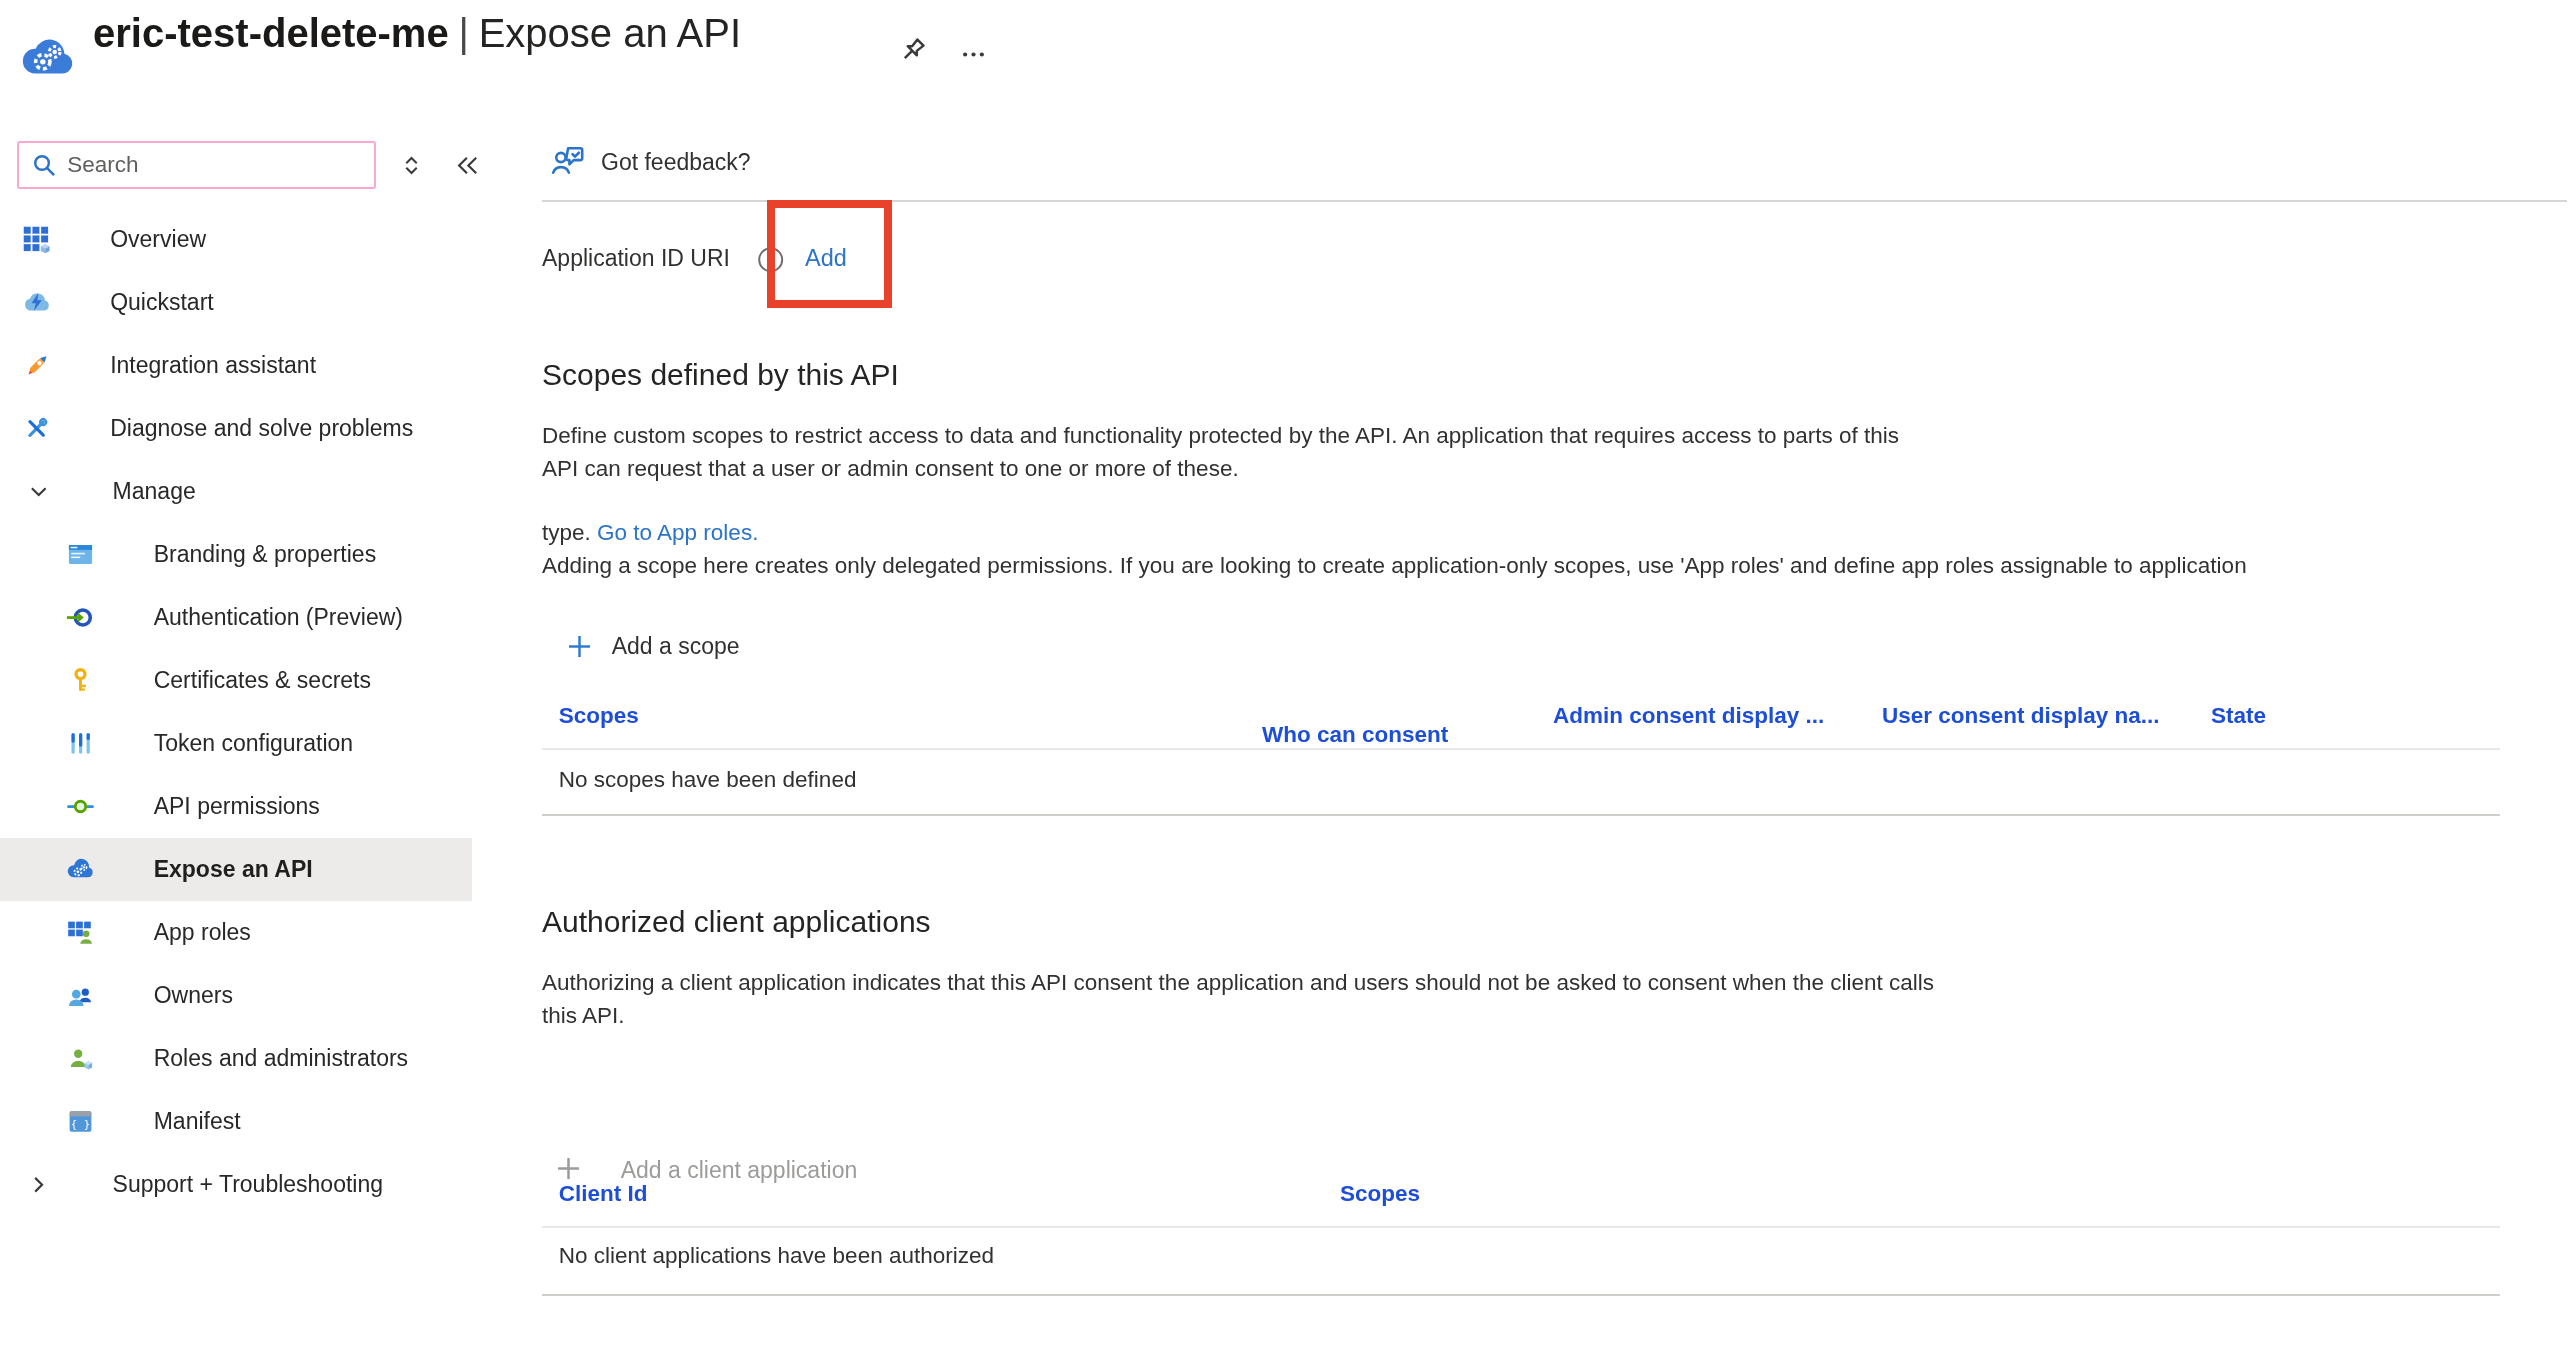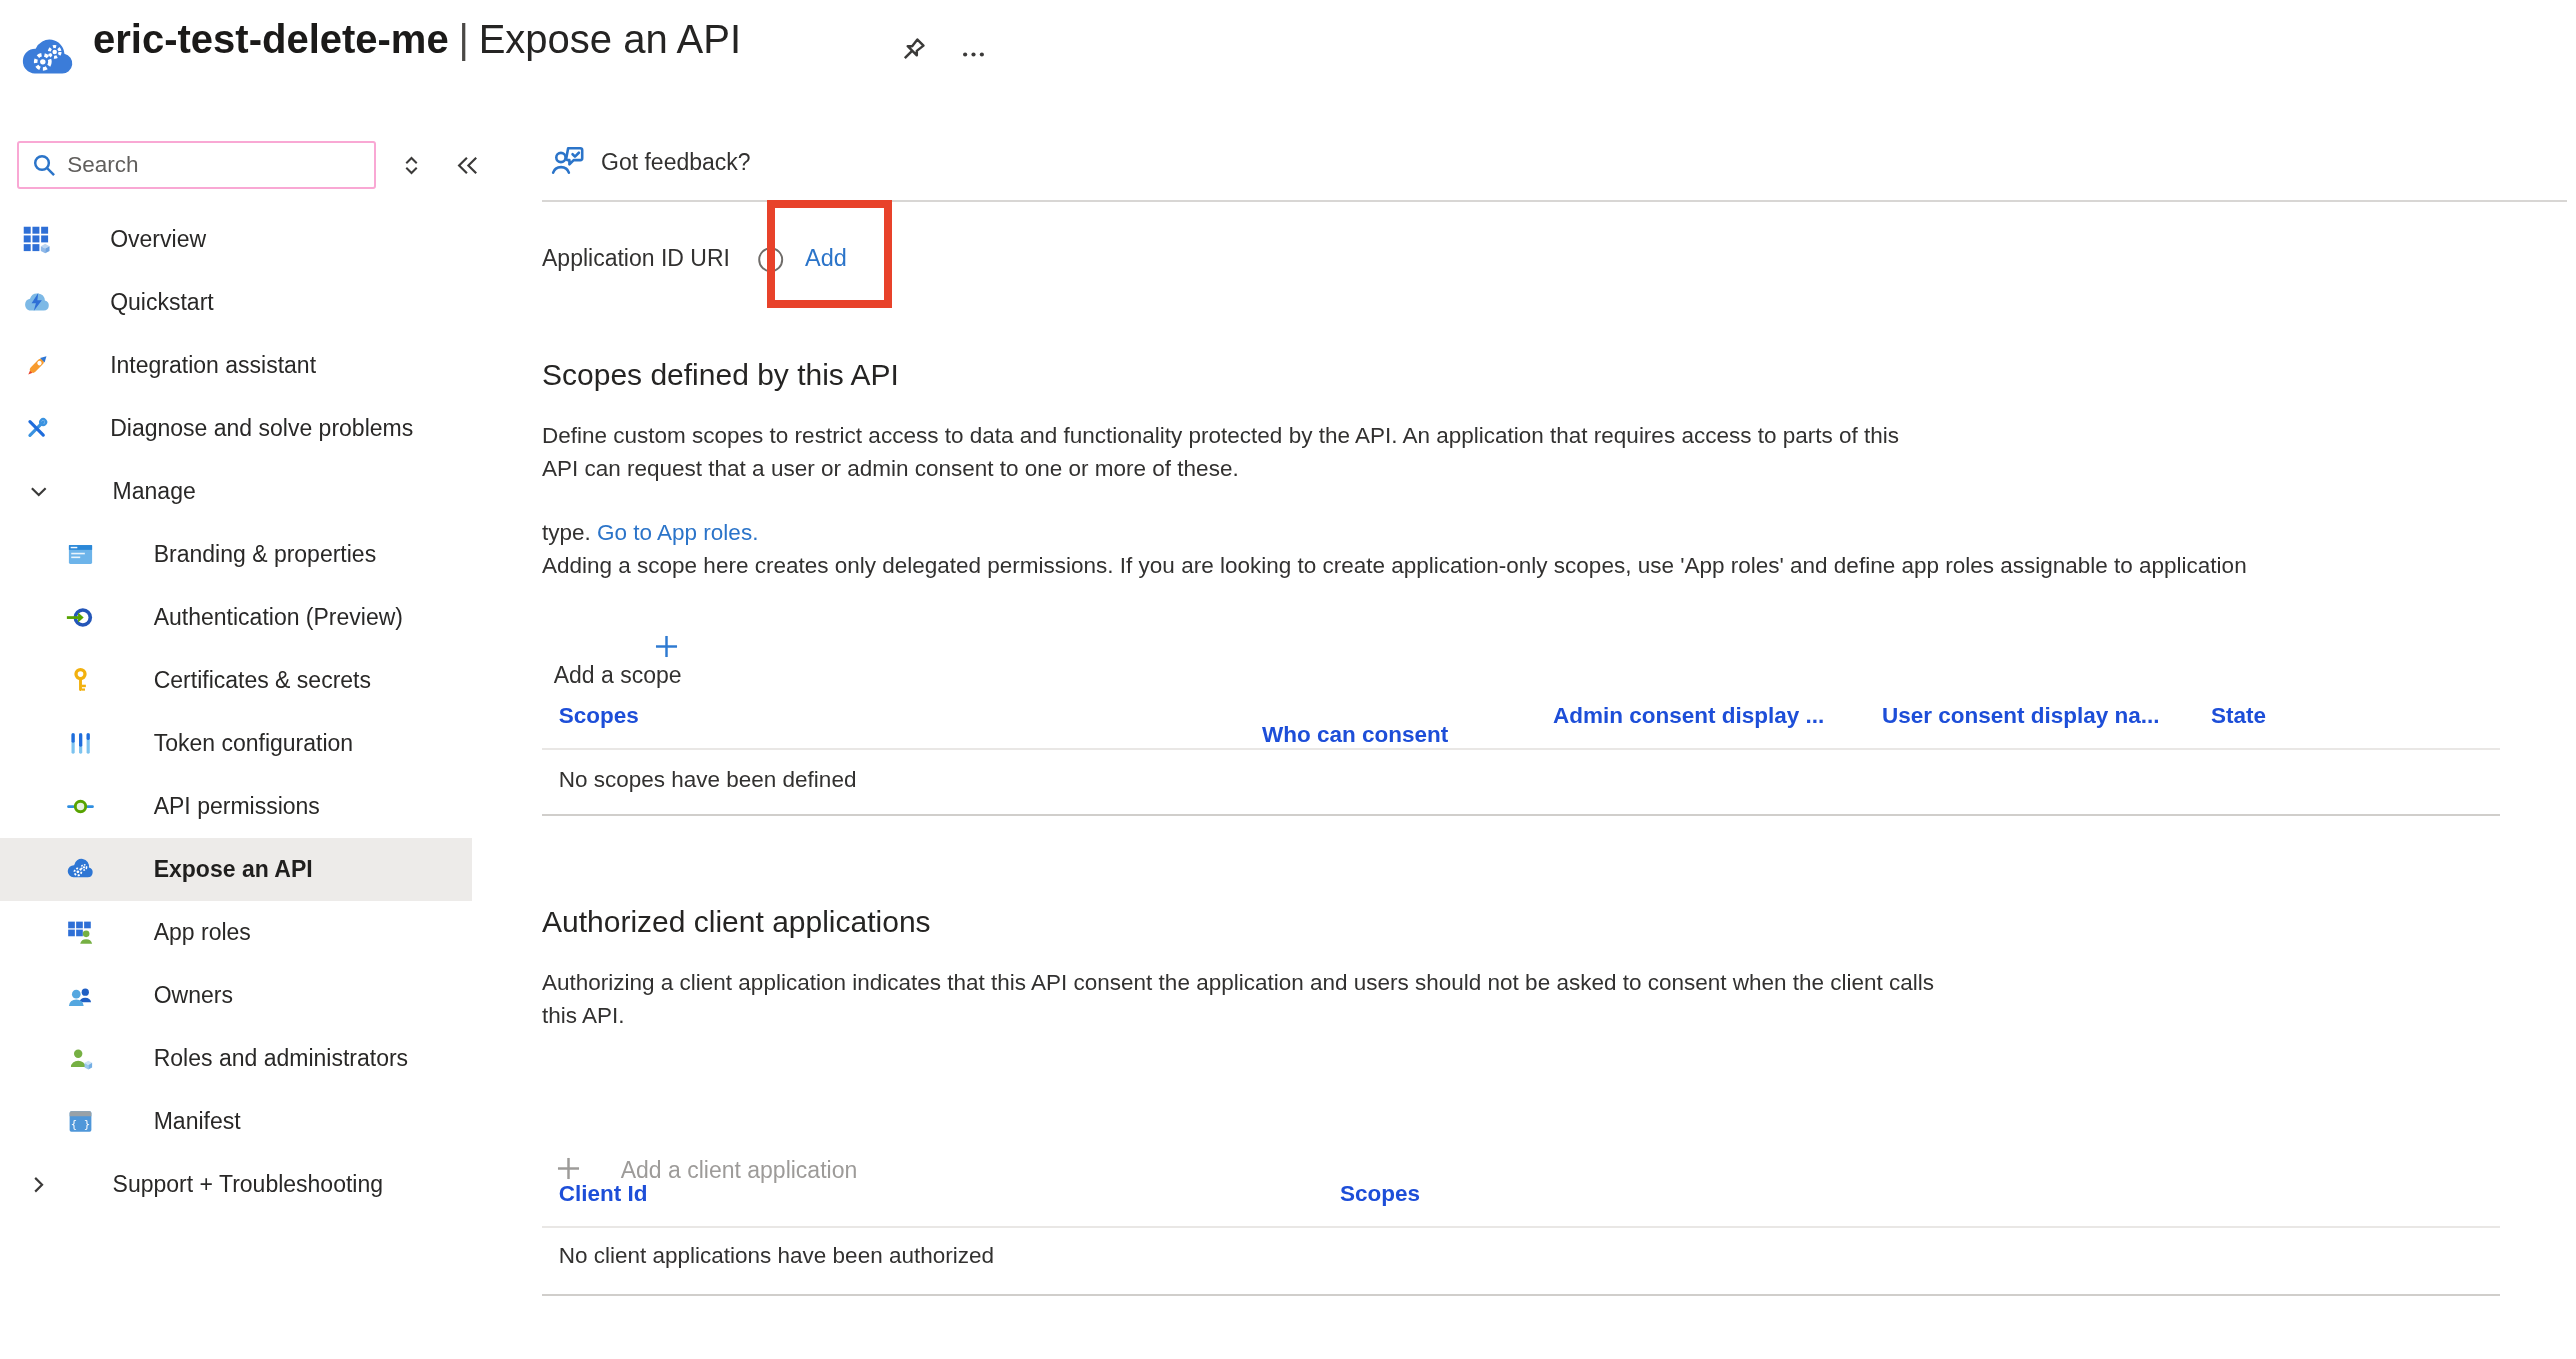--- a/index.html
+++ b/index.html
@@ -1,21 +1,21 @@
 <!DOCTYPE html>
 <html><head>
 <meta charset="utf-8">
 <style>
   * { margin:0; padding:0; box-sizing:border-box; }
   html,body { width:2576px; height:1360px; background:#fff; font-family:"Liberation Sans","DejaVu Sans",sans-serif; color:#323130; overflow:hidden; }
   .abs { position:absolute; }
   .page { position:relative; width:2576px; height:1360px; }
 
   
-  .blade-title { left:93px; top:17px; font-size:40px; white-space:nowrap; }
+  .blade-title { left:93px; top:11px; font-size:40px; white-space:nowrap; }
   .blade-title .app-name { font-weight:700; color:#1b1a19; }
   .blade-title .sep { font-weight:300; color:#4a4846; padding:0 9.8px; }
   .blade-title .page-name { font-weight:300; color:#252423; }
 
   
   .searchbox { left:16.7px; top:141px; width:359px; height:48px; border:2px solid #f9a8d4; border-radius:2.9px; display:flex; align-items:center; background:#fff; }
   .searchbox input { border:none; outline:none; flex:1; font-size:22.5px; font-family:inherit; color:#323130; background:transparent; height:100%; }
   .searchbox input::placeholder { color:#605e5c; }
   .nav { left:0; top:208px; width:504px; }
   .nav-row { width:472px; height:63px; display:flex; align-items:center; cursor:pointer;gap:44px; }
@@ -335,21 +335,21 @@
   <div class="abs h-section" style="left:542px; top:358px;">Scopes defined by this API</div>
   <div class="abs para" style="left:542px; top:419px;">
     <span style="display:block;">Define custom scopes to restrict access to data and functionality protected by the API. An application that requires access to parts of this</span>
     <span style="display:block;">API can request that a user or admin consent to one or more of these.</span>
   </div>
   <div class="abs para" style="left:542px; top:516px;">
     <span style="display:block;"><span>type. </span><span class="link">Go to App roles.</span></span>
     <span style="display:block;">Adding a scope here creates only delegated permissions. If you are looking to create application-only scopes, use 'App roles' and define app roles assignable to application</span>
   </div>
 
-  <div class="abs" style="left:537px; top:631px; display:flex; align-items:flex-end; cursor:pointer;flex-direction:column;">
+  <div class="abs" style="left:564px; top:631px; display:flex; align-items:center; cursor:pointer;">
     <span class="ic">
       <svg width="31" height="31" viewBox="0 0 20 20" stroke="#2f7ad1" stroke-width="1.6">
           <line x1="10" y1="3.2" x2="10" y2="16.8"></line>
           <line x1="3.2" y1="10" x2="16.8" y2="10"></line>
         </svg>
     </span>
     <span class="addbtn-label" style="margin-left:16.7px;">Add a scope</span>
   </div>
 
   <div class="abs" style="left:542px; top:695px; width:1958px; height:127px;">

